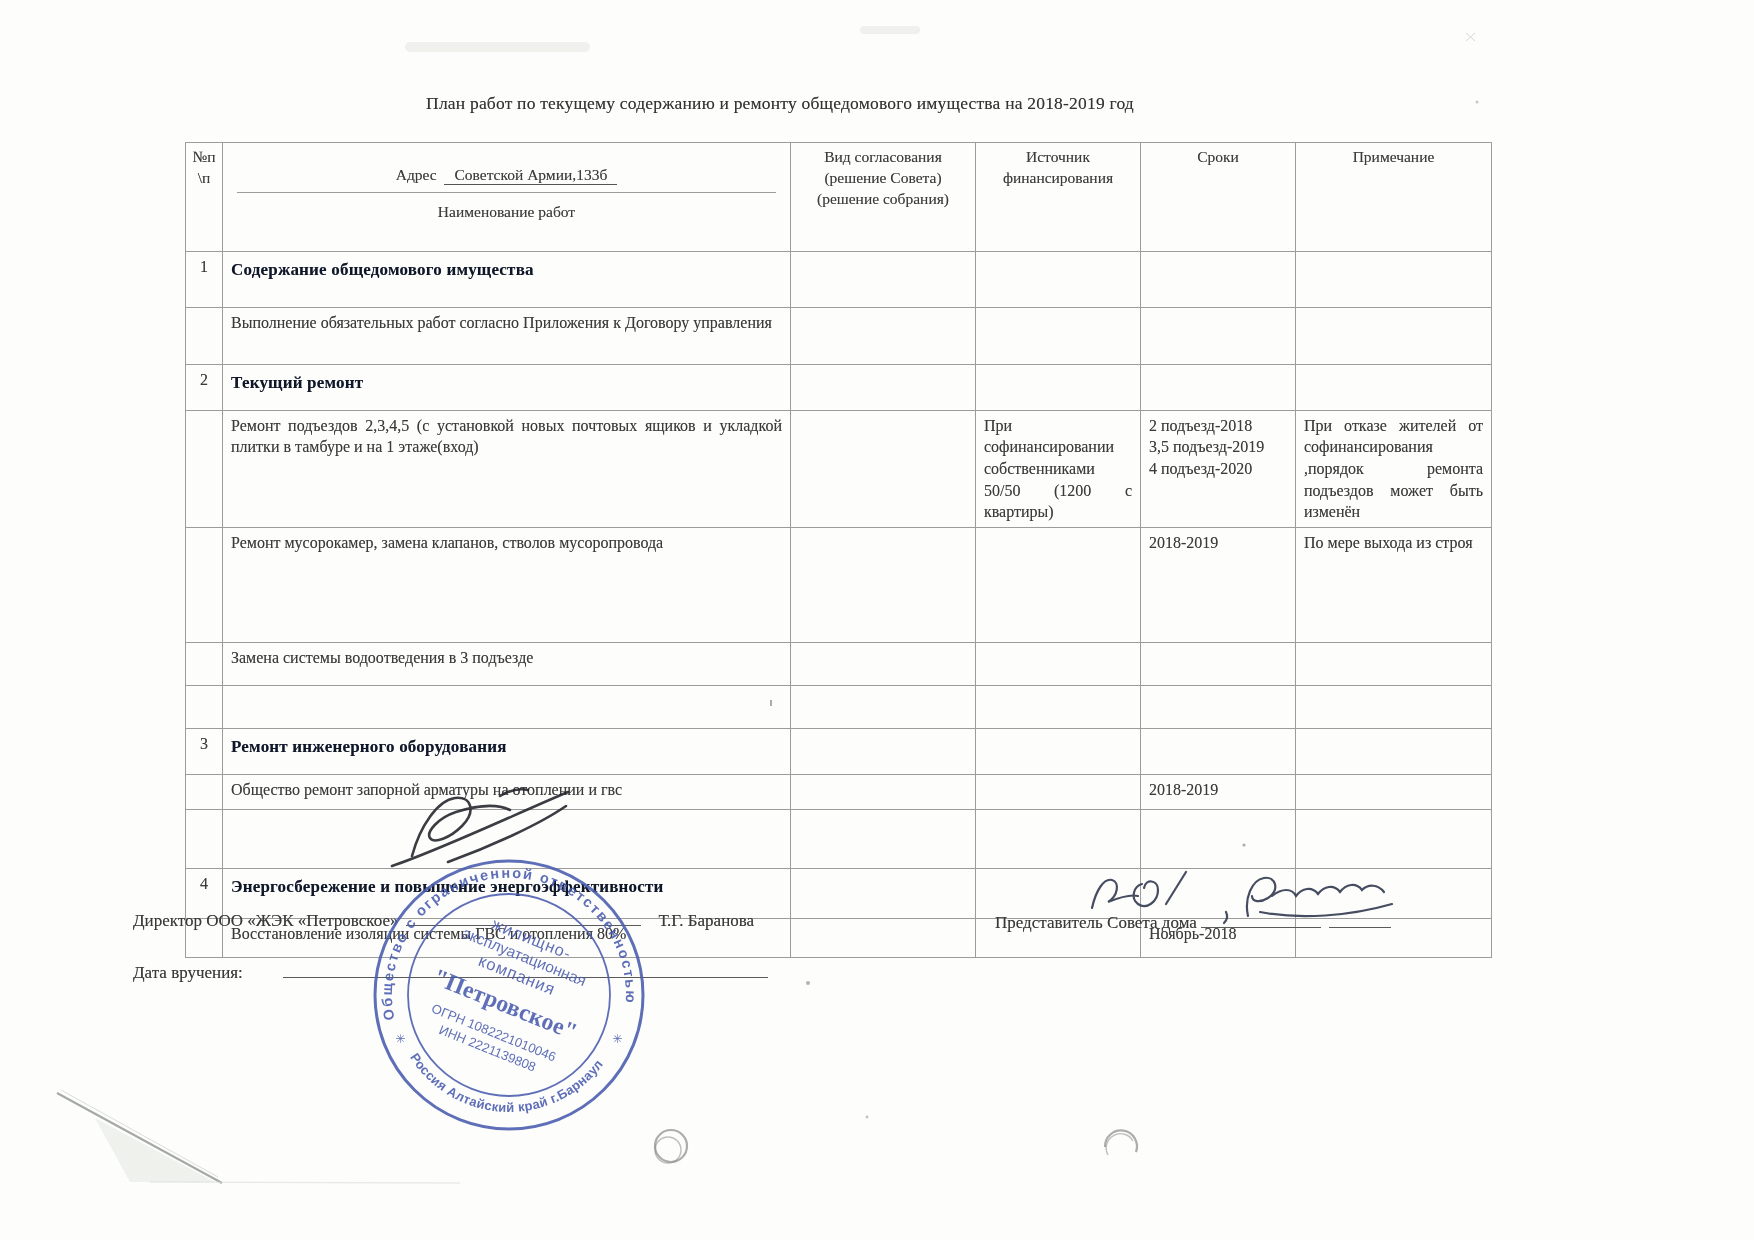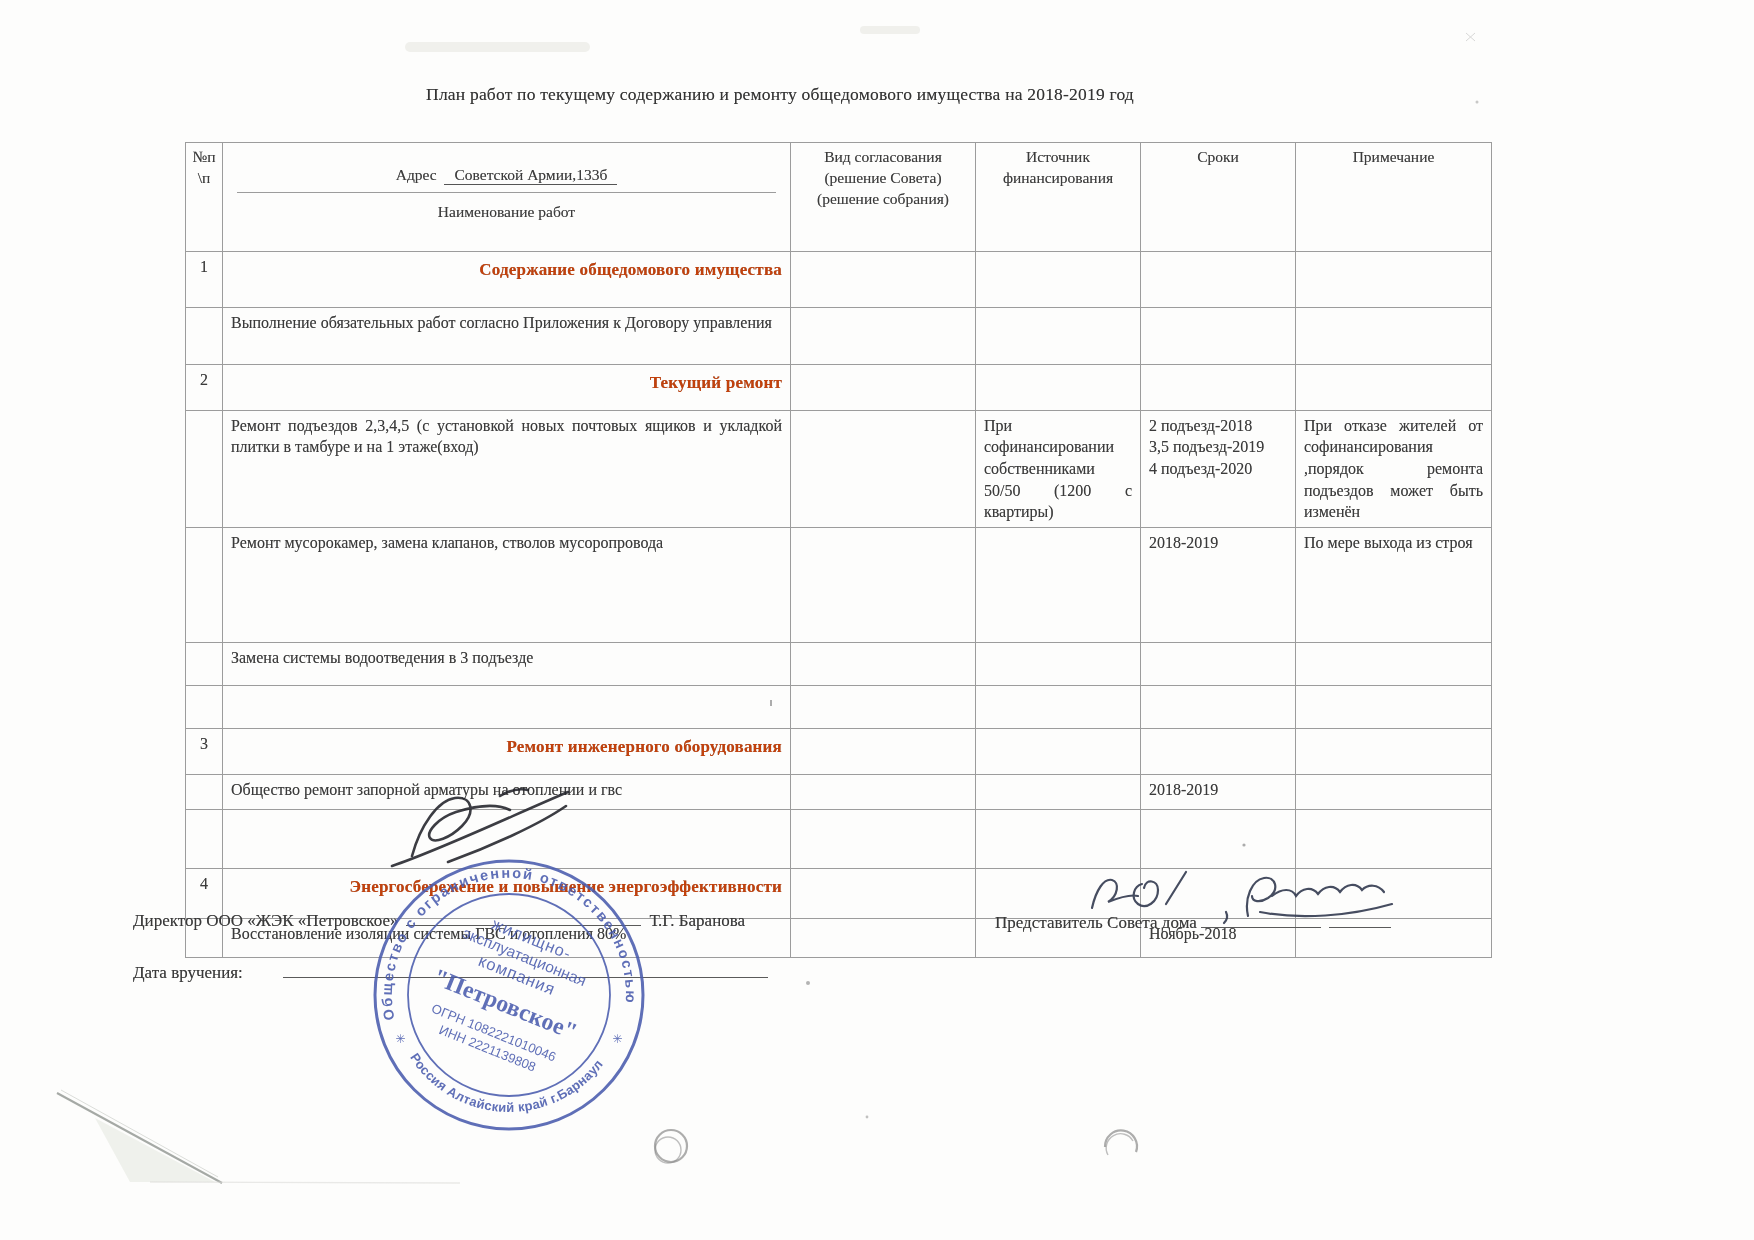--- a/index.html
+++ b/index.html
@@ -7,21 +7,21 @@
     position:relative;
     width:1754px;height:1240px;
     background:#fdfdfc;
     overflow:hidden;
     font-family:"Liberation Serif","DejaVu Serif",serif;
     color:#3a3a3a;
   }
   .scan-text{ text-shadow:0 0 .6px rgba(70,70,70,.55); }
 
   .title{
-    position:absolute;left:190px;top:84px;width:1180px;
+    position:absolute;left:190px;top:93px;width:1180px;
     text-align:center;font-size:17.5px;letter-spacing:.2px;color:#343434;
   }
 
   table.plan-table{
     position:absolute;left:185px;top:142px;width:1306px;
     border-collapse:collapse;table-layout:fixed;
     border:1.6px solid #8d8d8d;
     font-size:16px;line-height:1.35;color:#3b3b3b;
   }
   .plan-table th,.plan-table td{
@@ -37,21 +37,21 @@
   .addr-val{border-bottom:1px solid #555;padding:0 10px 1px;}
   .works-row{padding:9px 6px 14px;text-align:center;}
   .pre{white-space:pre-line;}
 
   .cell-num{text-align:center;padding:4px 2px;}
   .cell-work{text-align:justify;padding:5px 12px 4px 10px;}
   .cell-funding{text-align:justify;}
   .cell-terms{white-space:pre-line;}
   .cell-note{text-align:justify;}
   tr.row-section .cell-work{
-    font-weight:bold;font-size:17px;color:#c2410c;text-align:right;
+    font-weight:bold;font-size:17px;color:#0f172a;text-align:left;
     padding-top:7px;letter-spacing:.2px;
   }
   tr.row-section .cell-num{font-size:16px;}
 
   
   tbody tr:nth-child(1) td{height:44px}
   tbody tr:nth-child(2) td{height:48px}
   tbody tr:nth-child(3) td{height:34px}
   tbody tr:nth-child(4) td{height:56px}
   tbody tr:nth-child(5) td{height:106px}
@@ -209,21 +209,21 @@
           <td class="cell-work">Восстановление изоляции системы ГВС и отопления 80%</td>
           <td class="cell-approval"></td>
           <td class="cell-funding"></td>
           <td class="cell-terms">Ноябрь-2018</td>
           <td class="cell-note"></td>
         </tr>
       </tbody>
   </table>
 
   <div class="footer-line scan-text" style="left:133px;top:910px;">
-    <span>Директор ООО «ЖЭК «Петровское»</span><span class="sigline" style="width:235px;margin-left:8px;"></span><span style="margin-left:8px;">Т.Г. Баранова</span>
+    <span>Директор ООО «ЖЭК «Петровское»</span><span class="sigline" style="width:235px;margin-left:8px;"></span><span style="margin-left:17px;">Т.Г. Баранова</span>
   </div>
   <div class="footer-line scan-text" style="left:133px;top:962px;">
     <span>Дата вручения:</span><span class="sigline" style="width:485px;margin-left:40px;"></span>
   </div>
   <div class="footer-line scan-text" style="left:995px;top:912px;">
     <span>Представитель Совета дома</span><span class="sigline" style="width:120px;margin-left:4px;"></span><span class="sigline" style="width:62px;margin-left:8px;"></span>
   </div>
 
   <svg class="stamp" viewBox="0 0 286 286">
     <defs>

